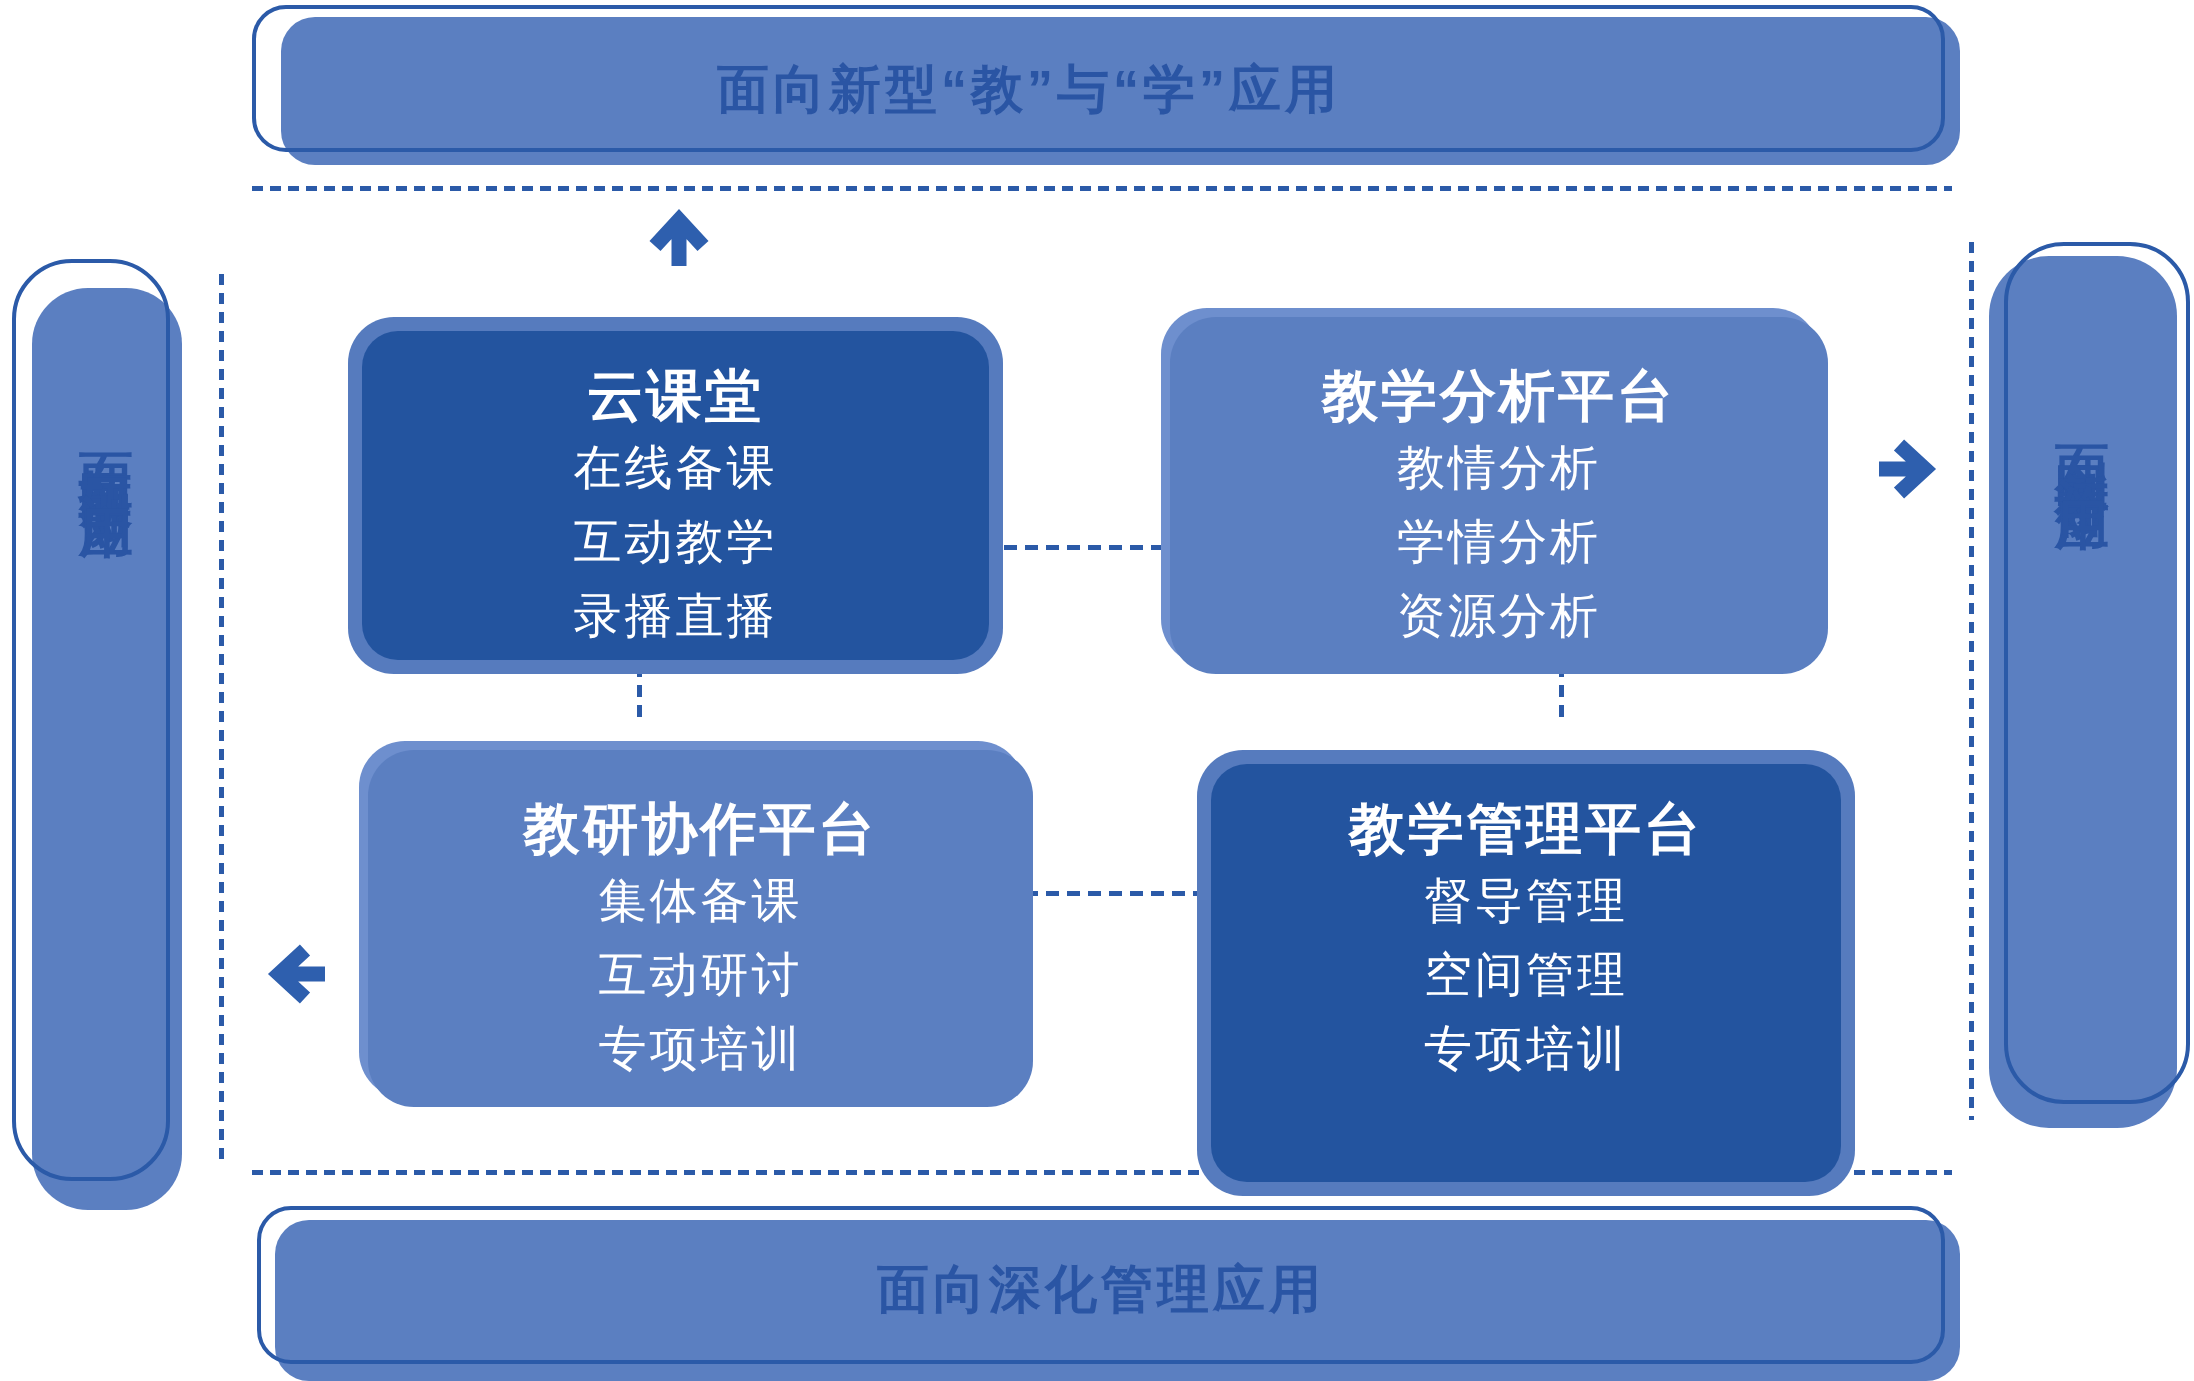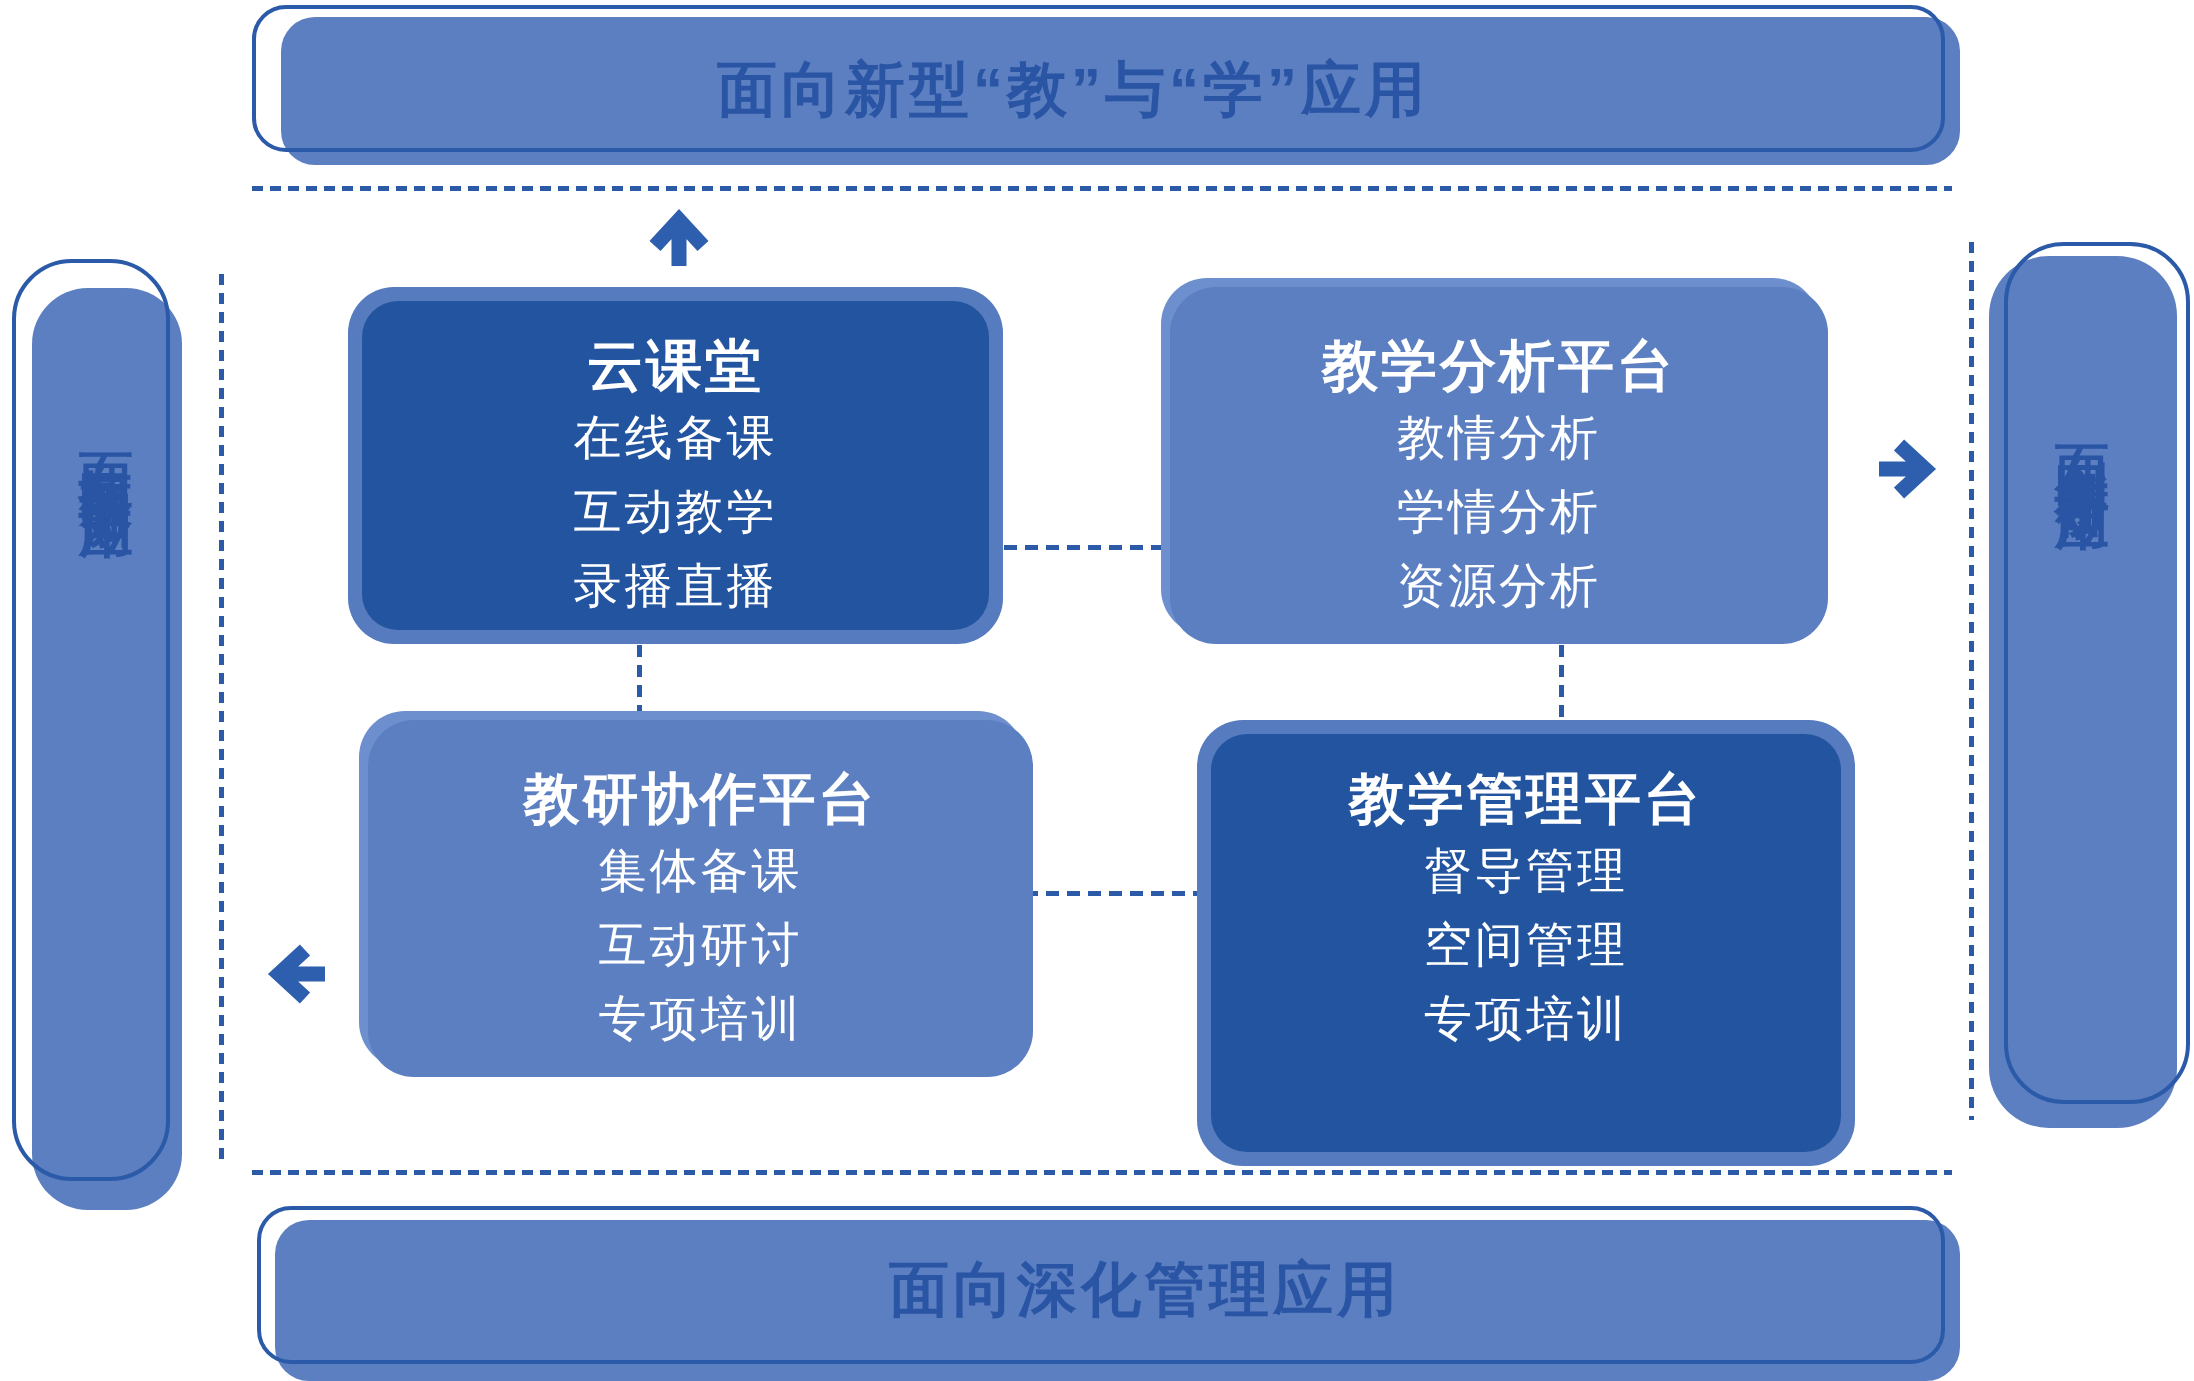--- a/index.html
+++ b/index.html
@@ -17,38 +17,38 @@
   html,body{margin:0;padding:0;background:#ffffff;}
   .stage{
     position:relative;width:2194px;height:1381px;overflow:hidden;background:#ffffff;
     font-family:"Liberation Sans","DejaVu Sans",sans-serif;
   }
   
   .banner-fill{position:absolute;background:var(--banner-fill);z-index:1;}
   .banner-outline{position:absolute;border:4px solid var(--outline-stroke);background:transparent;z-index:3;box-sizing:border-box;}
   .banner-label{
     position:absolute;z-index:4;display:flex;align-items:center;justify-content:center;
-    color:var(--dark-text);font-weight:bold;font-size:60px;letter-spacing:4px;white-space:nowrap;padding-left:44px;
+    color:var(--dark-text);font-weight:bold;font-size:52px;letter-spacing:4px;white-space:nowrap;
   }
   .vwrap{position:absolute;z-index:4;display:flex;justify-content:center;align-items:flex-start;box-sizing:border-box;}
   .vtext{
     writing-mode:vertical-rl;text-orientation:upright;
     color:var(--dark-text);font-weight:bold;font-size:54px;letter-spacing:8px;line-height:1;
   }
   
   .dash-h{position:absolute;height:5px;z-index:0;
     background:repeating-linear-gradient(90deg,var(--dash-line) 0 11px,transparent 11px 18px);}
   .dash-v{position:absolute;width:5px;z-index:0;
     background:repeating-linear-gradient(180deg,var(--dash-line) 0 11px,transparent 11px 19px);}
   .conn-h{position:absolute;height:5px;z-index:0;
     background:repeating-linear-gradient(90deg,var(--dash-line) 0 13px,transparent 13px 21px);}
   .conn-v{position:absolute;width:5px;z-index:0;
     background:repeating-linear-gradient(180deg,var(--dash-line) 0 12px,transparent 12px 20px);}
   
-  .platform{position:absolute;border-radius:46px;z-index:2;}
+  .platform{position:absolute;border-radius:46px;z-index:2;margin-top:30px;}
   .platform.dark{background:var(--dark-box-border);}
   .platform.dark .card{position:absolute;inset:14px;background:var(--dark-box-fill);border-radius:36px;padding-top:34px;}
   .platform.medium{background:var(--medium-box-fill);box-shadow:-9px -9px 0 var(--medium-box-edge);}
   .platform.medium .card{position:absolute;inset:0;background:transparent;border-radius:46px;padding-top:48px;}
   .card{display:flex;flex-direction:column;align-items:center;box-sizing:border-box;}
   .ptitle{color:var(--box-text);font-weight:bold;font-size:56px;line-height:62px;letter-spacing:3px;white-space:nowrap;}
   .pitems{list-style:none;margin:4px 0 0 0;padding:0;text-align:center;}
   .pitems li{color:var(--box-text);font-size:48px;line-height:74px;letter-spacing:3px;white-space:nowrap;}
   
   .arrow{position:absolute;z-index:2;width:64px;height:64px;}

